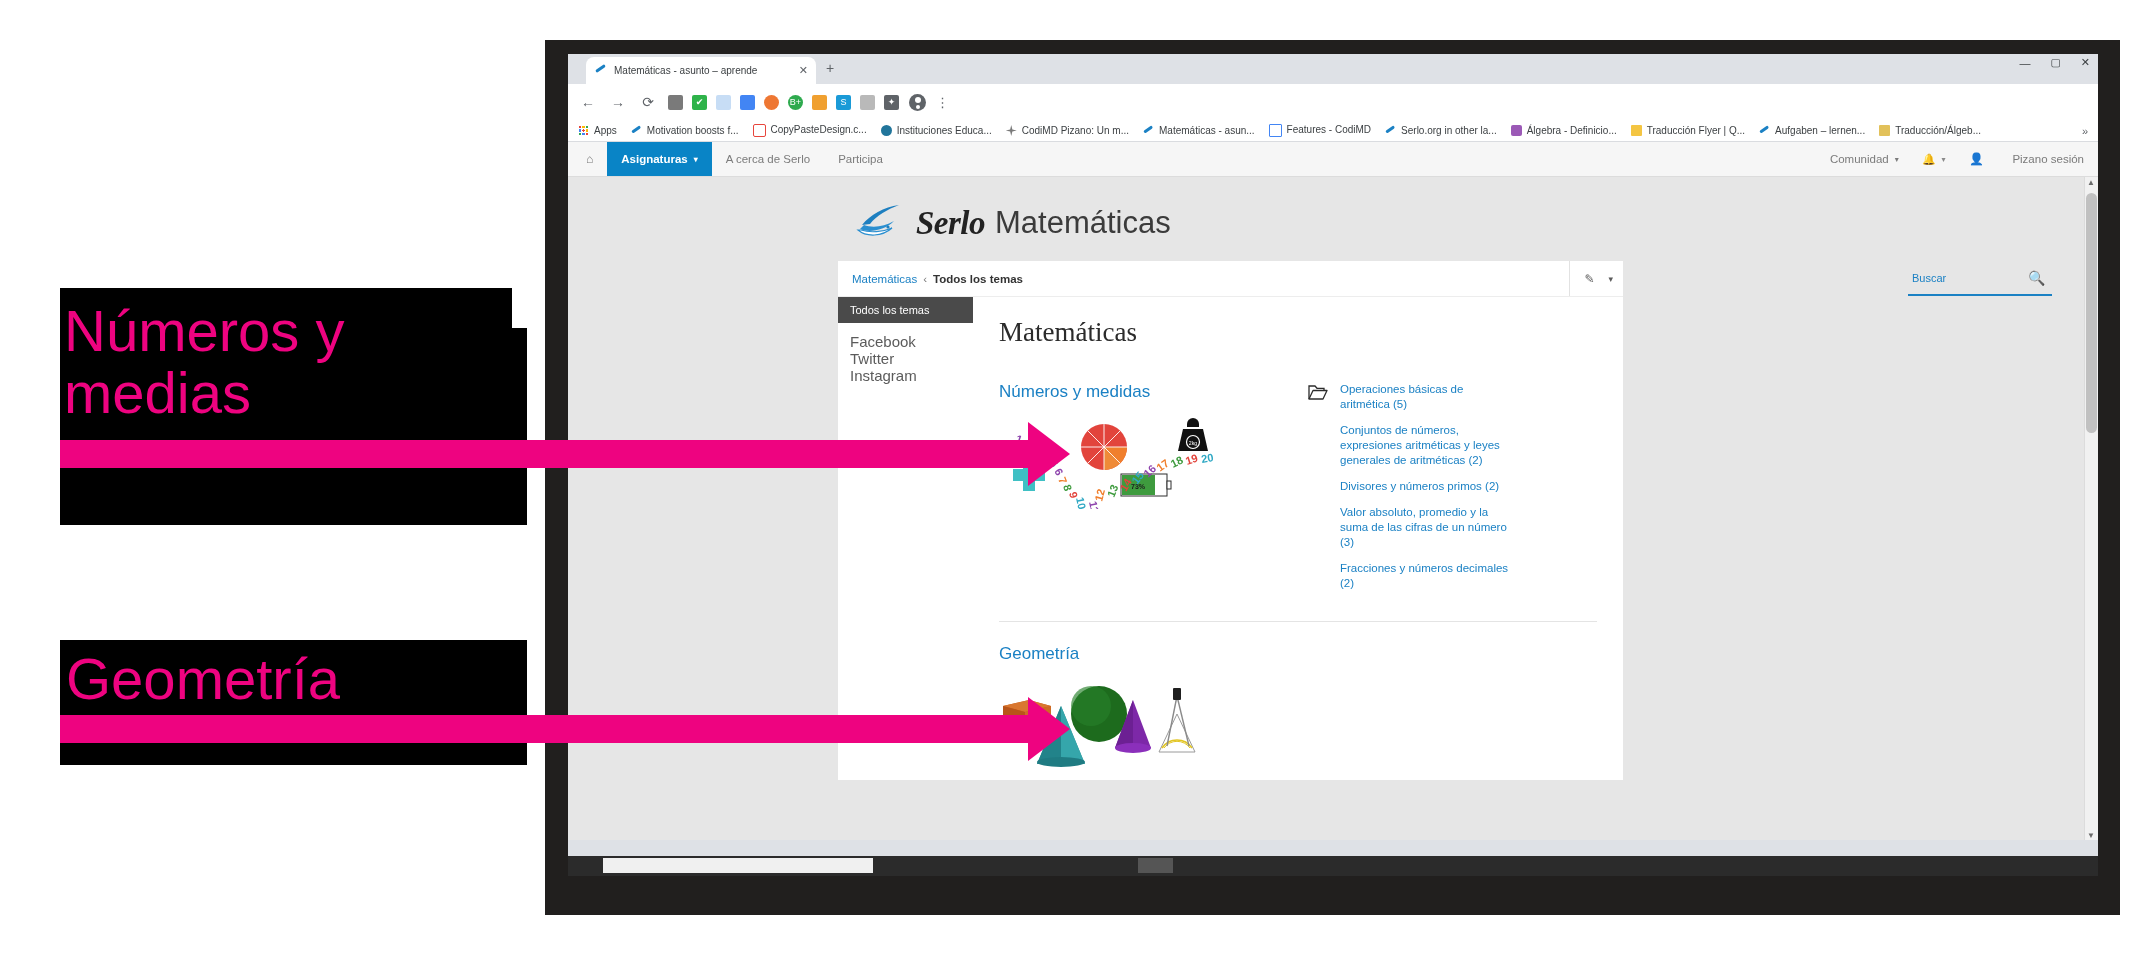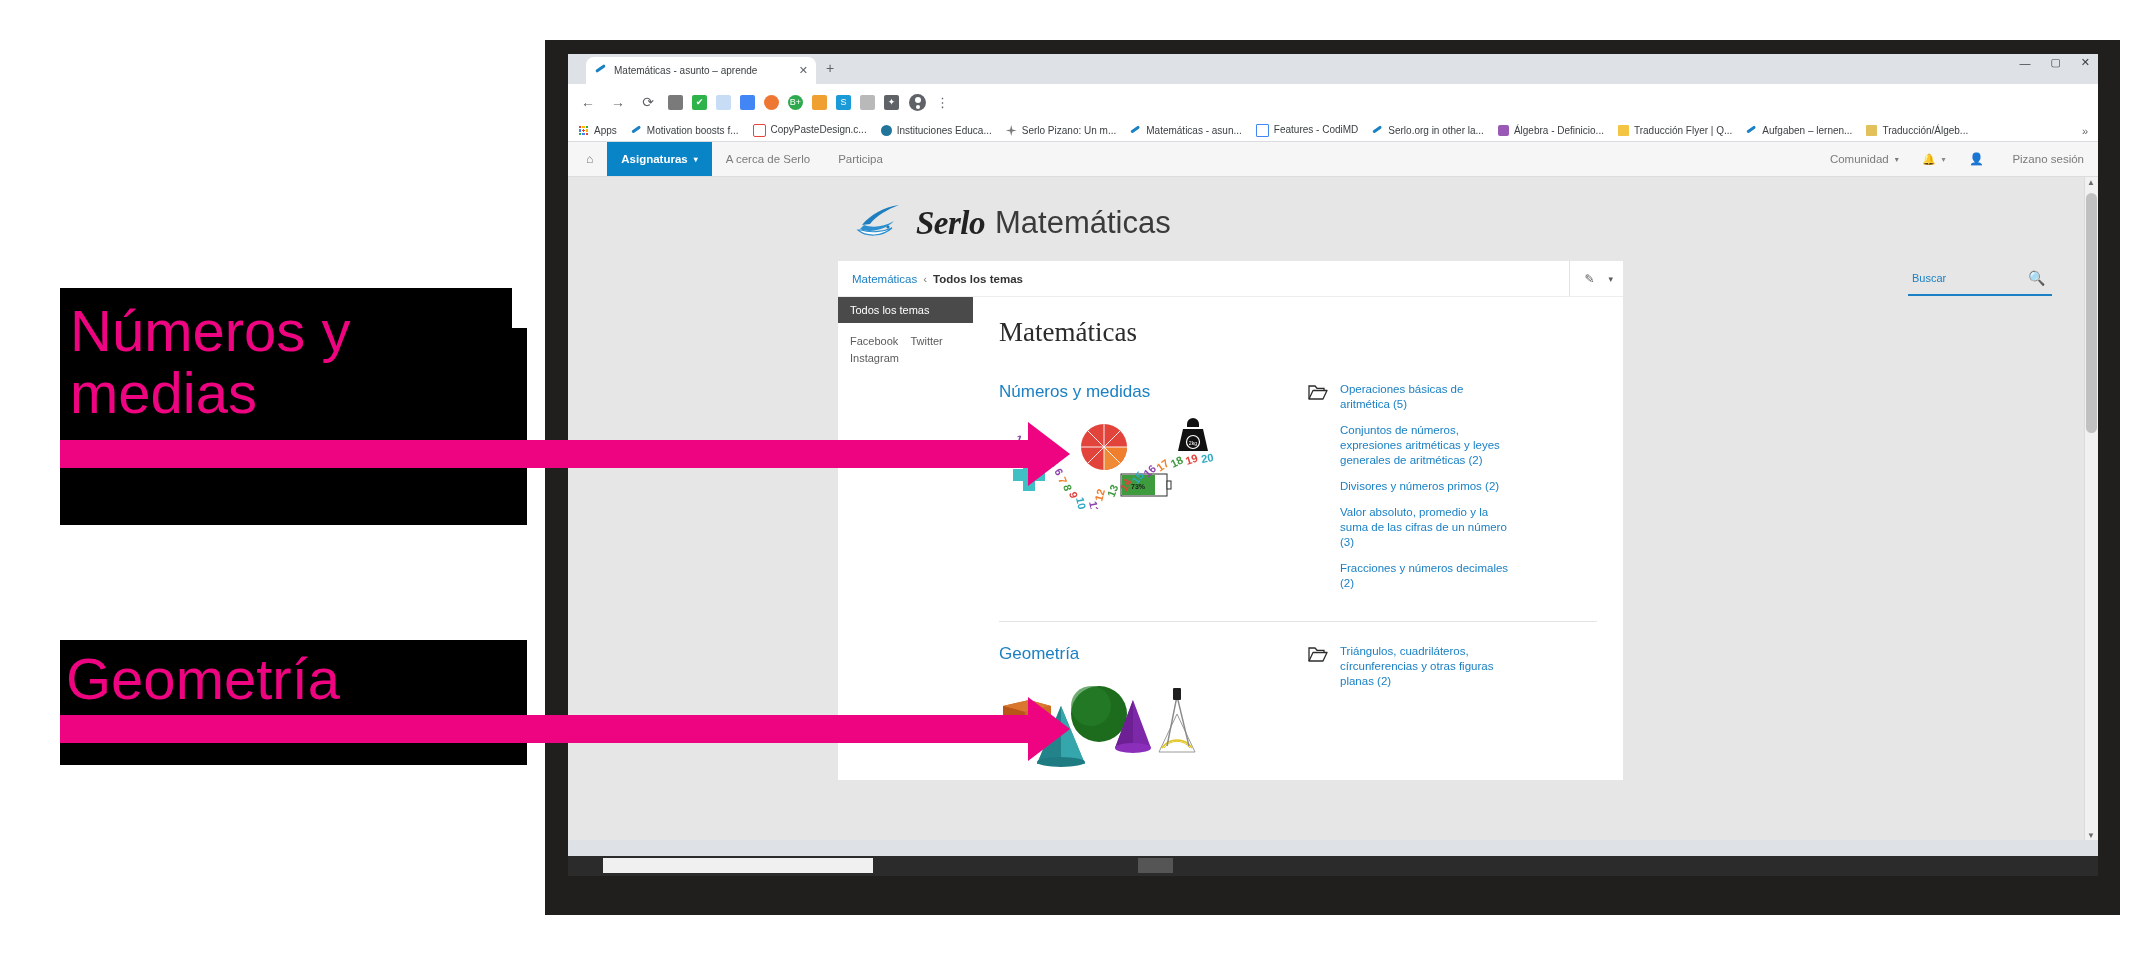--- a/index.html
+++ b/index.html
@@ -349,21 +349,21 @@
 
   .left-col { width: 135px; flex:0 0 135px; }
   .alltopics {
     background: #4a4a4a; color:#ffffff;
     font-size: 11px;
     padding: 7px 0 7px 12px;
     cursor:pointer;
   }
   .social {
     padding: 10px 0 0 12px;
-    font-size: 11px; line-height: 17px;
+    font-size: 15px; line-height: 17px;
   }
   .social a {
     color:#5b5b5b; text-decoration:none; cursor:pointer;
     margin-right: 9px;
     display:inline-block;
   }
 
   .content-col {
     flex: 1 1 auto;
     padding: 20px 26px 10px 26px;
@@ -481,21 +481,21 @@
         <div class="bm">
           <span class="bm-ico sq"></span>
           <span>CopyPasteDesign.c...</span>
         </div>
         <div class="bm">
           <span class="bm-ico wp"></span>
           <span>Instituciones Educa...</span>
         </div>
         <div class="bm">
           <span class="bm-ico pin"></span>
-          <span>Serlo Pizano: Un m...</span>
+          <span>CodiMD Pizano: Un m...</span>
         </div>
         <div class="bm">
           <span class="bm-ico serlo"></span>
           <span>Matemáticas - asun...</span>
         </div>
         <div class="bm">
           <span class="bm-ico doc"></span>
           <span>Features - CodiMD</span>
         </div>
         <div class="bm">
@@ -707,31 +707,20 @@
                         <path d="M165 68 A16 16 0 0 1 191 68" stroke="#e2c522" stroke-width="1"></path>
                       </g>
                       <g stroke="#8a8a8a" stroke-width="1.4" fill="none">
                         <line x1="178" y1="16" x2="168" y2="66"></line>
                         <line x1="178" y1="16" x2="190" y2="66"></line>
                       </g>
                       <rect x="174" y="8" width="8" height="12" fill="#1f1f1f" rx="1"></rect>
                     </svg>
                   </div>
                 </div>
-                <div class="topic-right">
-                  <span class="folder-icon">
-                    <svg width="20" height="17" viewBox="0 0 20 17">
-                      <path d="M1 15 V2 h6 l2 2.3 h7 V6" fill="none" stroke="#2c2c2c" stroke-width="1.3"></path>
-                      <path d="M1 15 L5 6.5 h14 L15 15 Z" fill="none" stroke="#2c2c2c" stroke-width="1.3" stroke-linejoin="round"></path>
-                    </svg>
-                  </span>
-                  <span class="links-list">
-                    <a class="topic-link">Triángulos, cuadriláteros, círcunferencias y otras figuras planas (2)</a>
-                  </span>
-                </div>
               </div>
 
             </div>
           </div>
         </div>
 
         <div class="page-scrollbar">
           <span class="sb-arrow up">▲</span>
           <div class="thumb" style="top:16px"></div>
           <span class="sb-arrow down">▼</span>
@@ -742,21 +731,21 @@
 
     <div style="position:absolute;left:0;bottom:0;width:100%;height:20px;background:#2b2b2b;">
       <div style="position:absolute;left:35px;top:2px;width:270px;height:15px;background:#f0f0f0;"></div>
       <div style="position:absolute;left:570px;top:2px;width:35px;height:15px;background:#555;"></div>
     </div>
   </div>
 
   <div class="anno-black-plate" style="left:60px; top:288px; width:452px; height:237px;"></div>
   <div class="anno-black-plate" style="left:512px; top:328px; width:15px; height:197px;"></div>
   <div class="anno" style="left:60px; top:300px; width:452px;">
-    <div style="color:#ee0380;font-size:58px;line-height:62px;font-family:'Liberation Sans',sans-serif;padding-left:10px;white-space:pre-line;">Números y
+    <div style="color:#ee0380;font-size:58px;line-height:62px;font-family:'Liberation Sans',sans-serif;padding-left:4px;white-space:pre-line;">Números y
 medias</div>
   </div>
   <div class="anno-bar" style="position:absolute; left:60px; top:440px; width:970px; height:28px;"></div>
   <div class="arrow-head" style="left:1028px; top:422px;"></div>
 
   <div class="anno-black-plate" style="left:60px; top:640px; width:452px; height:125px;"></div>
   <div class="anno-black-plate" style="left:512px; top:640px; width:15px; height:125px;"></div>
   <div class="anno" style="left:60px; top:648px; width:452px;">
     <div style="color:#ee0380;font-size:58px;line-height:62px;font-family:'Liberation Sans',sans-serif;padding-left:6px;">Geometría</div>
   </div>

